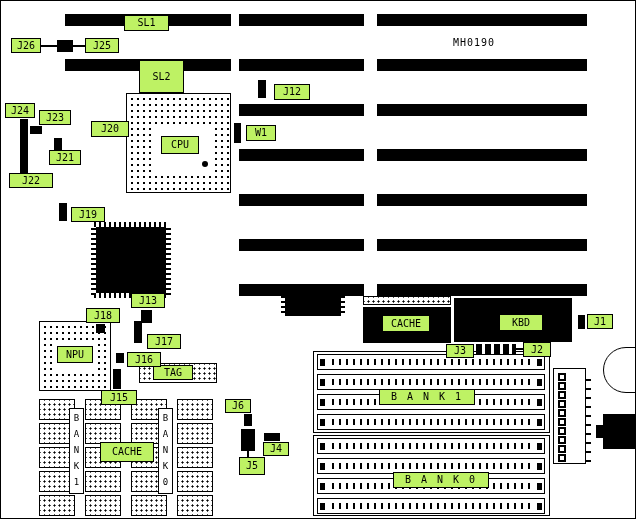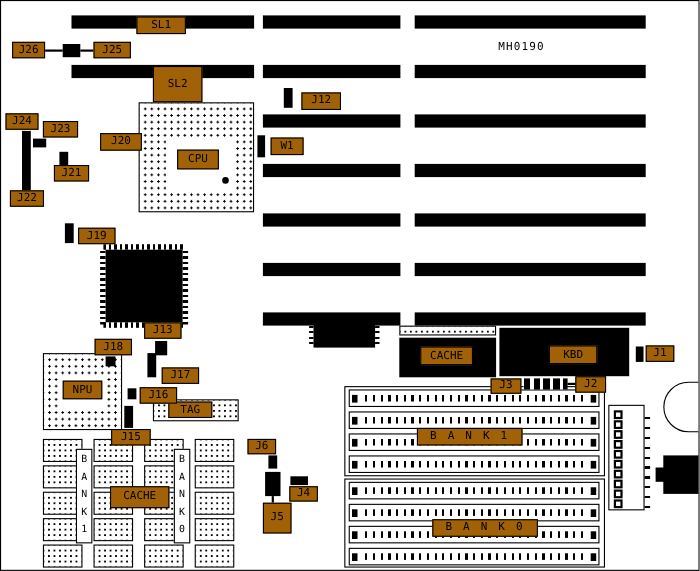--- a/index.html
+++ b/index.html
@@ -4,21 +4,21 @@
 <style>
   html,body { margin:0; padding:0; background:#888; }
   #board {
     position:relative; width:636px; height:519px; margin:0 auto;
     background:#fff; border:1px solid #000; box-sizing:border-box;
     overflow:hidden; font-family:"DejaVu Sans Mono", monospace; color:#000;
   }
   .abs { position:absolute; box-sizing:border-box; }
   .bar { background:#000; z-index:1; }
   .lbl {
-    border:1px solid #000; background:#a16207; z-index:5;
+    border:1px solid #000; background:#bef264; z-index:5;
     font-size:10px; line-height:1; display:flex; align-items:center;
     justify-content:center; white-space:nowrap;
   }
   .vlbl {
     border:1px solid #000; background:#fff; z-index:5;
     font-size:9px; line-height:16px; text-align:center;
     white-space:normal; padding-top:1px; overflow:hidden;
   }
   .banklbl { letter-spacing:2px; }
   .plain { font-size:10px; letter-spacing:1px; z-index:4; background:#fff; }
@@ -123,31 +123,31 @@
 
   <div class="abs lbl" style="left:123px;top:14px;width:45px;height:16px">SL1</div>
   <div class="abs lbl" style="left:138px;top:59px;width:45px;height:33px">SL2</div>
 
   <div class="abs lbl" style="left:10px;top:37px;width:30px;height:15px">J26</div>
   <div class="abs lbl" style="left:84px;top:37px;width:34px;height:15px">J25</div>
   <div class="abs lbl" style="left:4px;top:102px;width:30px;height:15px">J24</div>
   <div class="abs lbl" style="left:38px;top:109px;width:32px;height:15px">J23</div>
   <div class="abs lbl" style="left:90px;top:120px;width:38px;height:16px">J20</div>
   <div class="abs lbl" style="left:48px;top:149px;width:32px;height:15px">J21</div>
-  <div class="abs lbl" style="left:8px;top:172px;width:31px;height:15px">J22</div>
+  <div class="abs lbl" style="left:8px;top:172px;width:44px;height:15px">J22</div>
   <div class="abs lbl" style="left:273px;top:83px;width:36px;height:16px">J12</div>
   <div class="abs lbl" style="left:245px;top:124px;width:30px;height:16px">W1</div>
   <div class="abs lbl" style="left:70px;top:206px;width:34px;height:15px">J19</div>
   <div class="abs lbl" style="left:130px;top:292px;width:34px;height:15px">J13</div>
   <div class="abs lbl" style="left:85px;top:307px;width:34px;height:15px">J18</div>
   <div class="abs lbl" style="left:146px;top:333px;width:34px;height:15px">J17</div>
   <div class="abs lbl" style="left:126px;top:351px;width:34px;height:15px">J16</div>
   <div class="abs lbl" style="left:100px;top:389px;width:36px;height:15px">J15</div>
   <div class="abs lbl" style="left:224px;top:398px;width:26px;height:14px">J6</div>
-  <div class="abs lbl" style="left:238px;top:456px;width:26px;height:28px">J5</div>
+  <div class="abs lbl" style="left:238px;top:456px;width:26px;height:18px">J5</div>
   <div class="abs lbl" style="left:262px;top:441px;width:26px;height:14px">J4</div>
   <div class="abs lbl" style="left:445px;top:343px;width:28px;height:14px">J3</div>
   <div class="abs lbl" style="left:522px;top:341px;width:28px;height:15px">J2</div>
   <div class="abs lbl" style="left:586px;top:313px;width:26px;height:15px">J1</div>
 
   <div class="abs lbl banklbl" style="left:378px;top:388px;width:96px;height:16px">B A N K 1</div>
   <div class="abs lbl banklbl" style="left:392px;top:471px;width:96px;height:16px">B A N K 0</div>
   <div class="abs vlbl" style="left:68px;top:407px;width:15px;height:86px">B A N K 1</div>
   <div class="abs vlbl" style="left:157px;top:407px;width:15px;height:86px">B A N K 0</div>
   <div class="abs lbl" style="left:99px;top:441px;width:54px;height:20px">CACHE</div>

